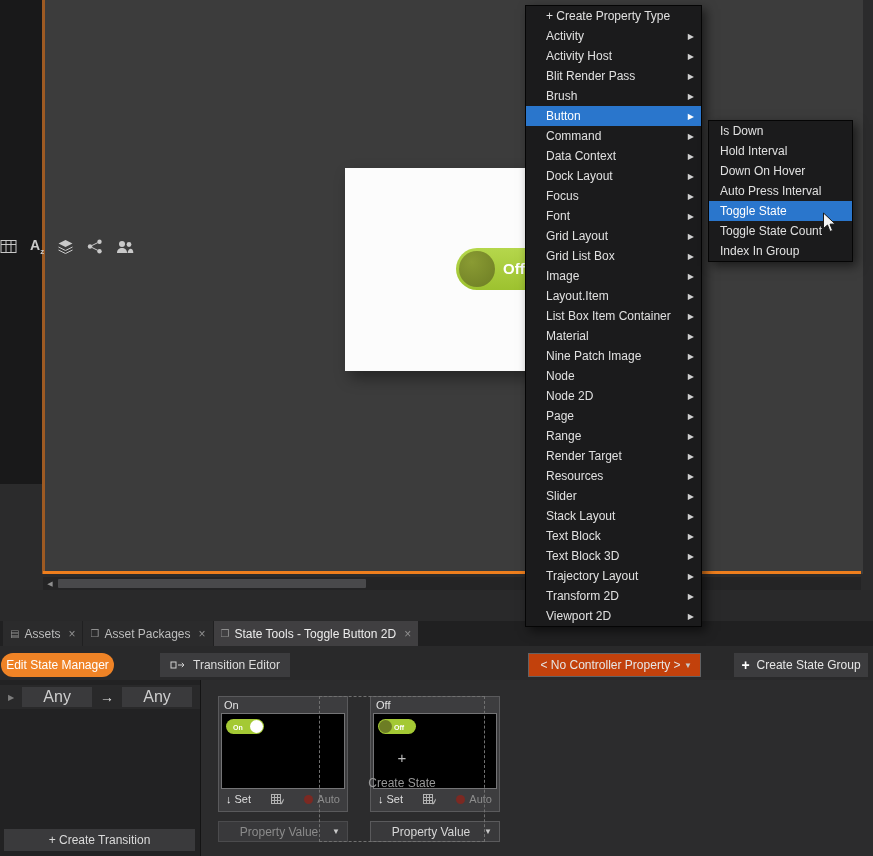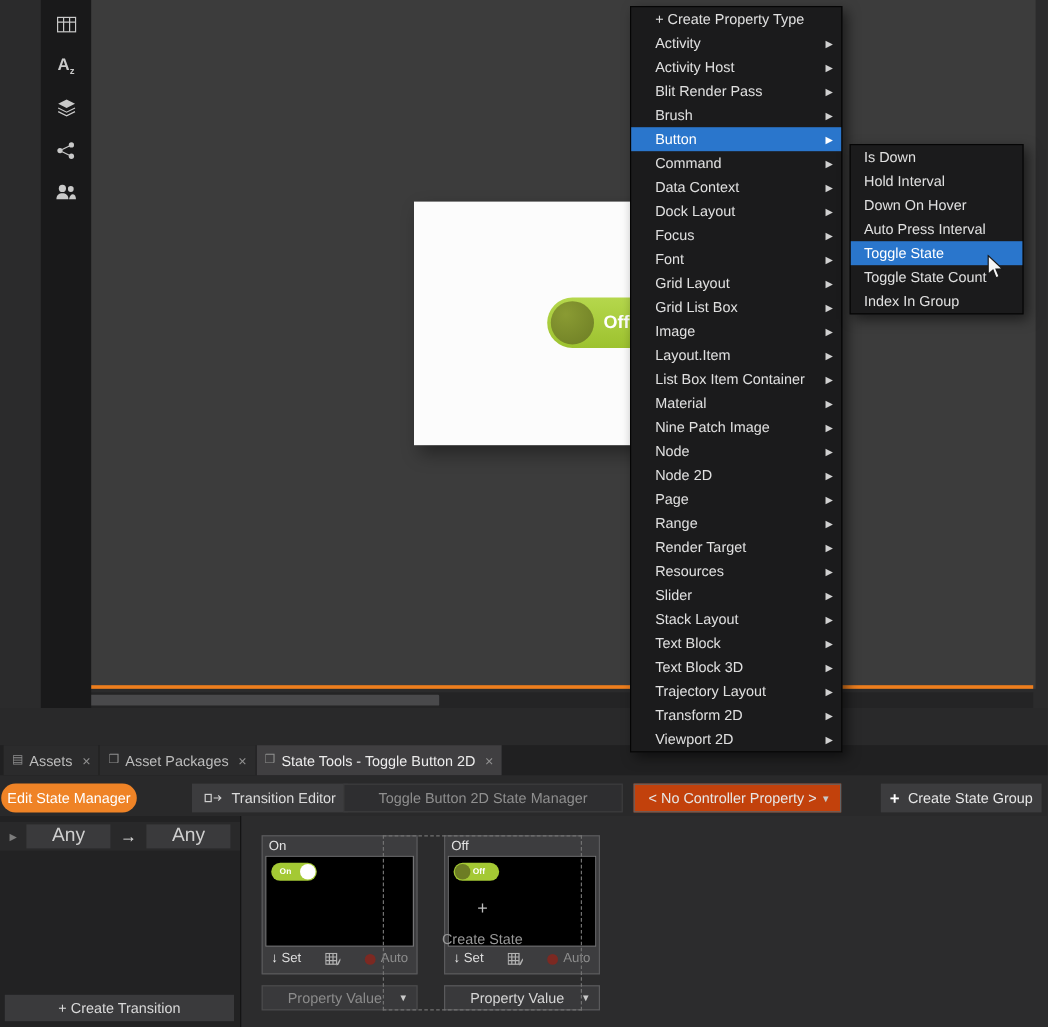--- a/index.html
+++ b/index.html
@@ -1,21 +1,21 @@
 <!DOCTYPE html>
 <html style="--highlight-blue: #2a76cc; --accent-orange: #ef8326; --toggle-green: #a4c934; --knob-olive: #6d7d24; --auto-red: #7c2922; --border-orange-left: #9d5a23; --border-orange-bottom: #ee7e1d;"><head>
 <meta charset="utf-8">
 <style>
   * { margin:0; padding:0; box-sizing:border-box; }
   html,body { width:873px; height:856px; }
   body { position:relative; background:#2b2b2c; font-family:"Liberation Sans","DejaVu Sans",sans-serif; overflow:hidden; color:#ddd; }
   .app { position:absolute; inset:0; }
 
   
-  .left-toolbar { position:absolute; left:0; top:0; width:42px; height:590px; background:#19191a; display:flex; flex-direction:column; align-items:center; padding-top:9px; gap:13px; z-index:2;margin-left:34px; }
+  .left-toolbar { position:absolute; left:0; top:0; width:42px; height:484px; background:#19191a; display:flex; flex-direction:row; align-items:center; padding-top:9px; gap:13px; z-index:2; }
   .tool-btn { width:22px; height:22px; display:flex; align-items:center; justify-content:center; color:#c9c9c9; cursor:pointer; }
   .icon-font { font-size:14px; font-weight:bold; color:#c9c9c9; line-height:1; }
   .icon-font sub { font-size:8px; }
 
   
   .canvas { position:absolute; left:42px; top:0; width:831px; height:590px; background:#2b2b2c; }
   .viewport { position:absolute; left:0; top:0; width:821px; height:574px; background:#3c3c3c; }
   .edge-left { position:absolute; left:0; top:0; width:3px; height:574px; background:#9d5a23; }
   .edge-bottom { position:absolute; left:1px; top:571px; width:818px; height:3px; background:#ee7e1d; }
   .white-card { position:absolute; left:303px; top:168px; width:200px; height:203px; background:#fcfcfc; box-shadow:5px 7px 14px rgba(0,0,0,.38); }
@@ -179,21 +179,20 @@
       <div class="btn orange">Edit State Manager</div>
       <div class="btn transition-editor">
         <span style="display:flex;color:#cfcfcf;">
           <svg width="16" height="12" viewBox="0 0 16 12">
               <rect x="1" y="3" width="5" height="6" fill="none" stroke="currentColor"></rect>
               <path d="M8 6 H14 M11.8 3.8 L14 6 L11.8 8.2" fill="none" stroke="currentColor"></path>
             </svg>
         </span>
         <span>Transition Editor</span>
       </div>
-      <div class="manager-label">Toggle Button 2D State Manager</div>
       <div class="dropdown controller">
         <span class="dd-label">&lt; No Controller Property &gt;</span>
         <span class="dd-caret">▼</span>
       </div>
       <div class="btn create-group">
         <span class="plus">+</span>
         <span>Create State Group</span>
       </div>
     </div>
 

